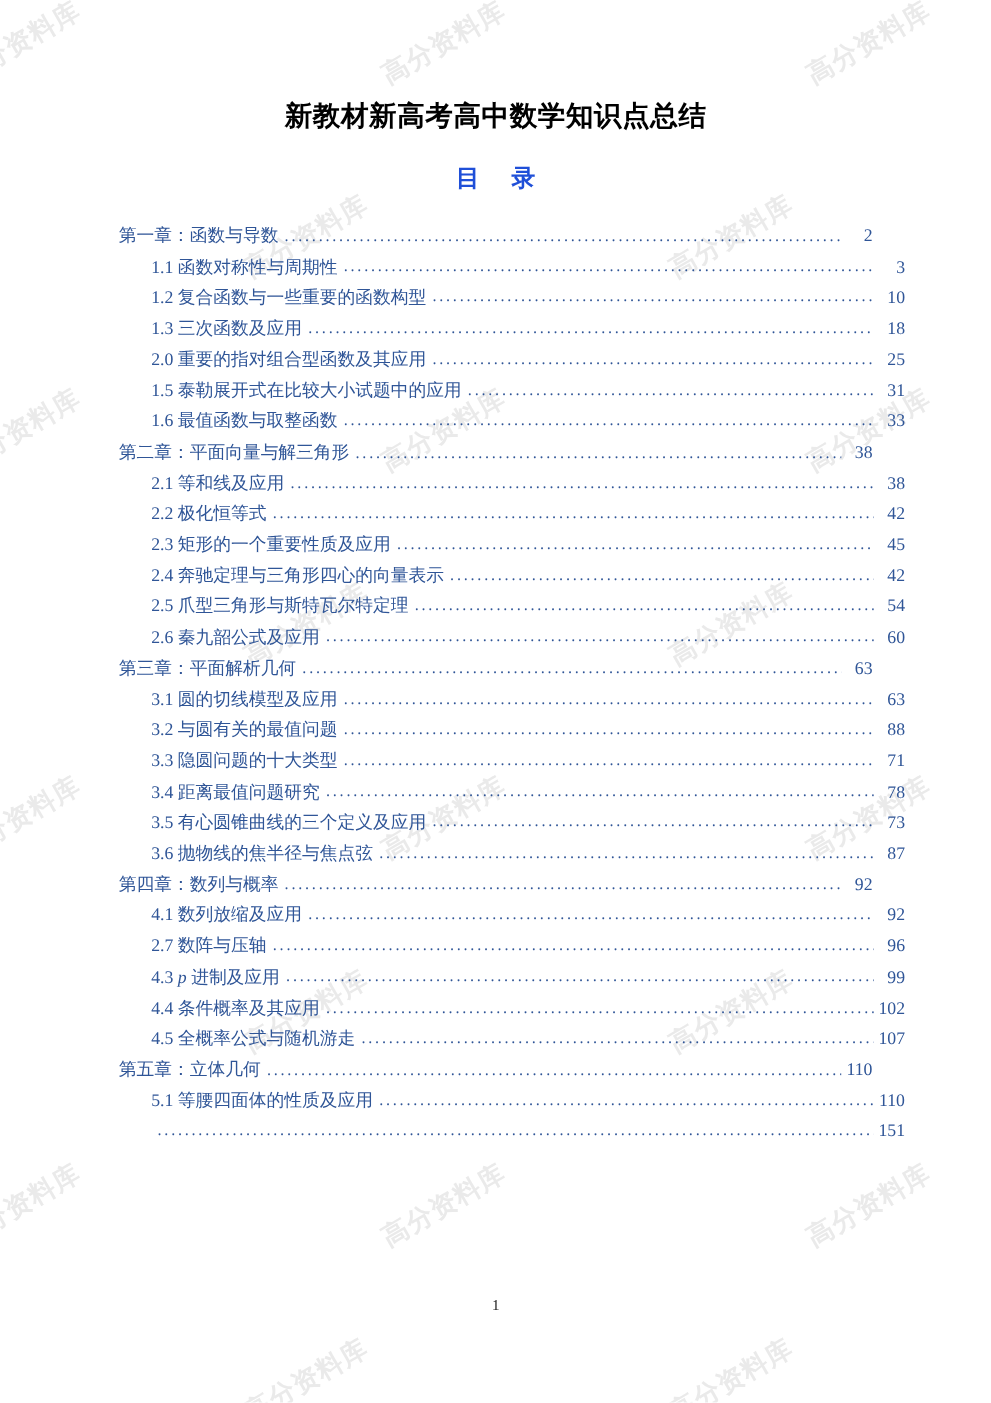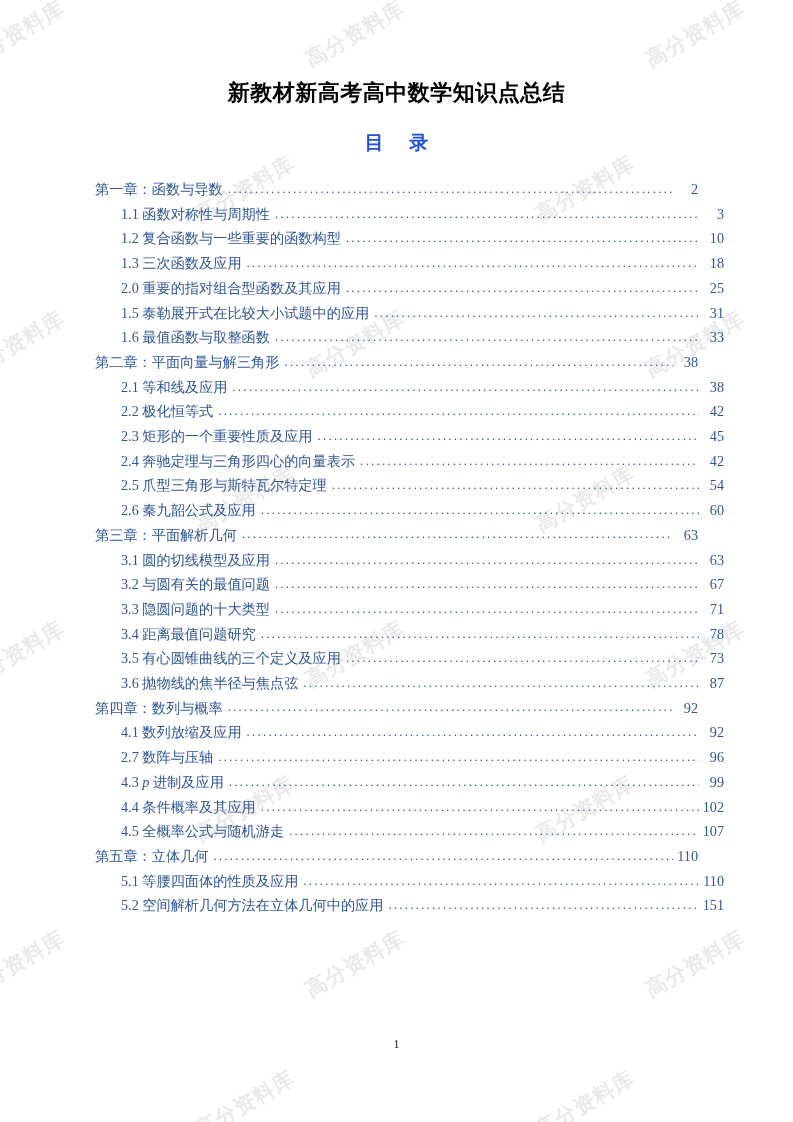--- a/index.html
+++ b/index.html
@@ -230,21 +230,21 @@
         <span class="toc-page">63</span>
       </div>
       <div class="toc-entry level-2">
         <span class="toc-label">3.1 圆的切线模型及应用</span>
         <span class="toc-dots">...........................................................................................................</span>
         <span class="toc-page">63</span>
       </div>
       <div class="toc-entry level-2">
         <span class="toc-label">3.2 与圆有关的最值问题</span>
         <span class="toc-dots">...........................................................................................................</span>
-        <span class="toc-page">67</span>
+        <span class="toc-page">88</span>
       </div>
       <div class="toc-entry level-2">
         <span class="toc-label">3.3 隐圆问题的十大类型</span>
         <span class="toc-dots">...........................................................................................................</span>
         <span class="toc-page">71</span>
       </div>
       <div class="toc-entry level-2">
         <span class="toc-label">3.4 距离最值问题研究</span>
         <span class="toc-dots">...........................................................................................................</span>
         <span class="toc-page">78</span>
@@ -293,21 +293,20 @@
         <span class="toc-label">第五章：立体几何</span>
         <span class="toc-dots">...........................................................................................................</span>
         <span class="toc-page">110</span>
       </div>
       <div class="toc-entry level-2">
         <span class="toc-label">5.1 等腰四面体的性质及应用</span>
         <span class="toc-dots">...........................................................................................................</span>
         <span class="toc-page">110</span>
       </div>
       <div class="toc-entry level-2">
-        <span class="toc-label">5.2 空间解析几何方法在立体几何中的应用</span>
         <span class="toc-dots">...........................................................................................................</span>
         <span class="toc-page">151</span>
       </div>
     </div>
 
 </div>
 
 <div class="page-number">1</div>
 
 </body></html>

